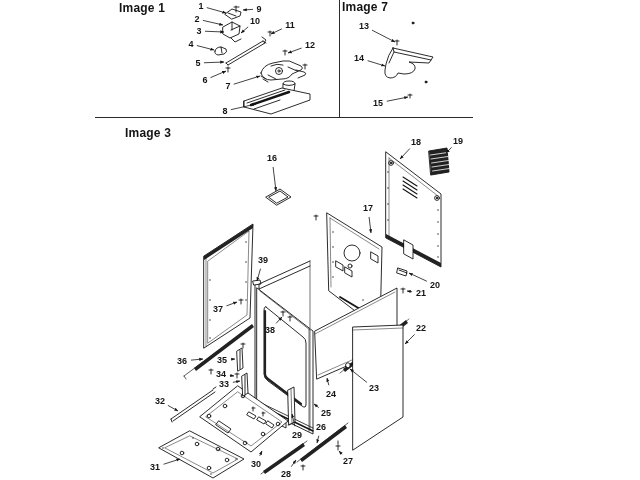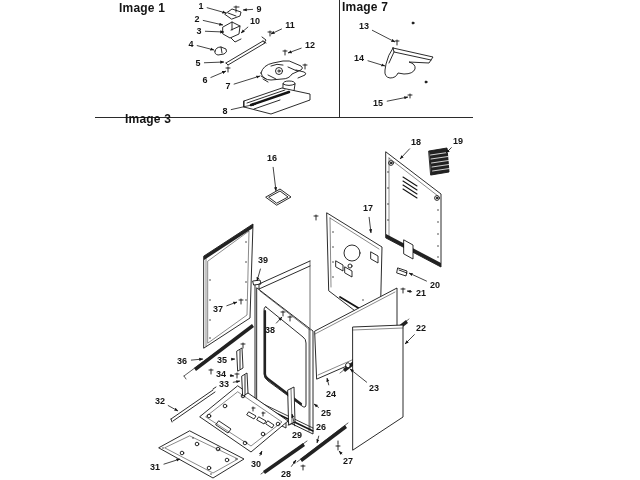--- a/index.html
+++ b/index.html
@@ -317,14 +317,14 @@
         <text x="218" y="309" class="co" dominant-baseline="central">37</text>
         <line x1="276.1045209245976" y1="323.38676899835264" x2="282" y2="317" class="ld" marker-end="url(#arr)"></line>
         <text x="270" y="330" class="co" dominant-baseline="central">38</text>
         <line x1="260.5275098489236" y1="268.6537155287674" x2="257" y2="281" class="ld" marker-end="url(#arr)"></line>
         <text x="263" y="260" class="co" dominant-baseline="central">39</text>
       </g>
   </svg>
 
   <div class="sec-label" style="left:119px;top:1px">Image 1</div>
   <div class="sec-label" style="left:342px;top:0px">Image 7</div>
-  <div class="sec-label" style="left:125px;top:112px">Image 3</div>
+  <div class="sec-label" style="left:125px;top:126px">Image 3</div>
 </div>
 
 </body></html>

